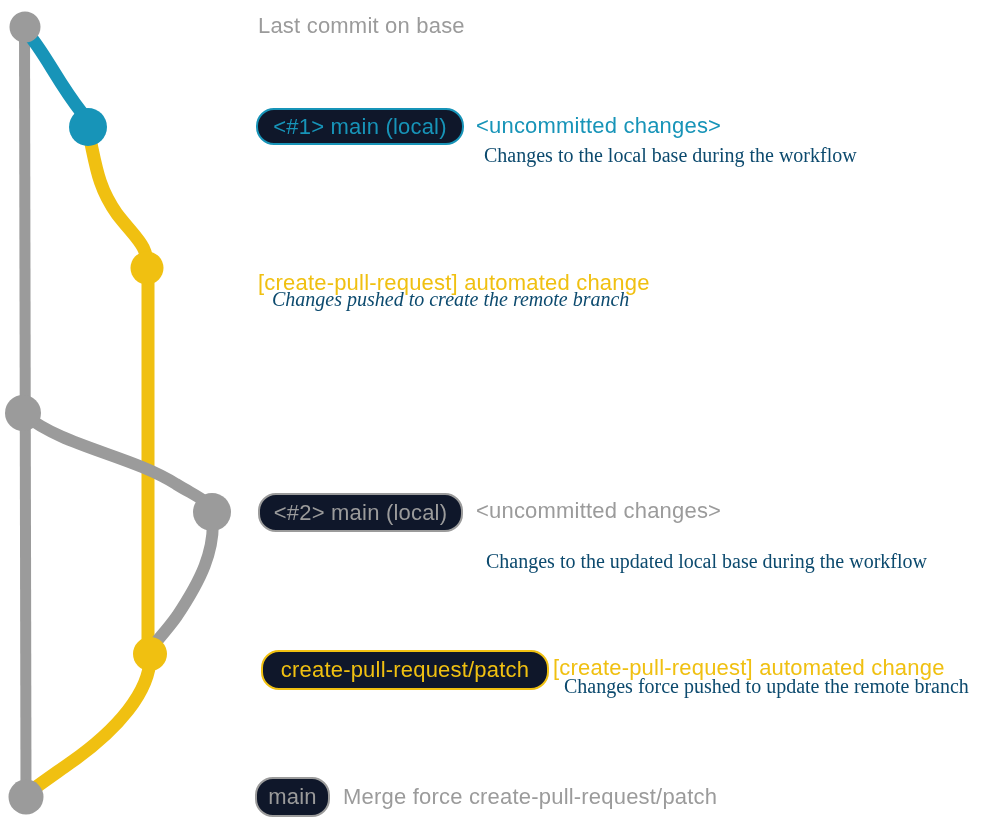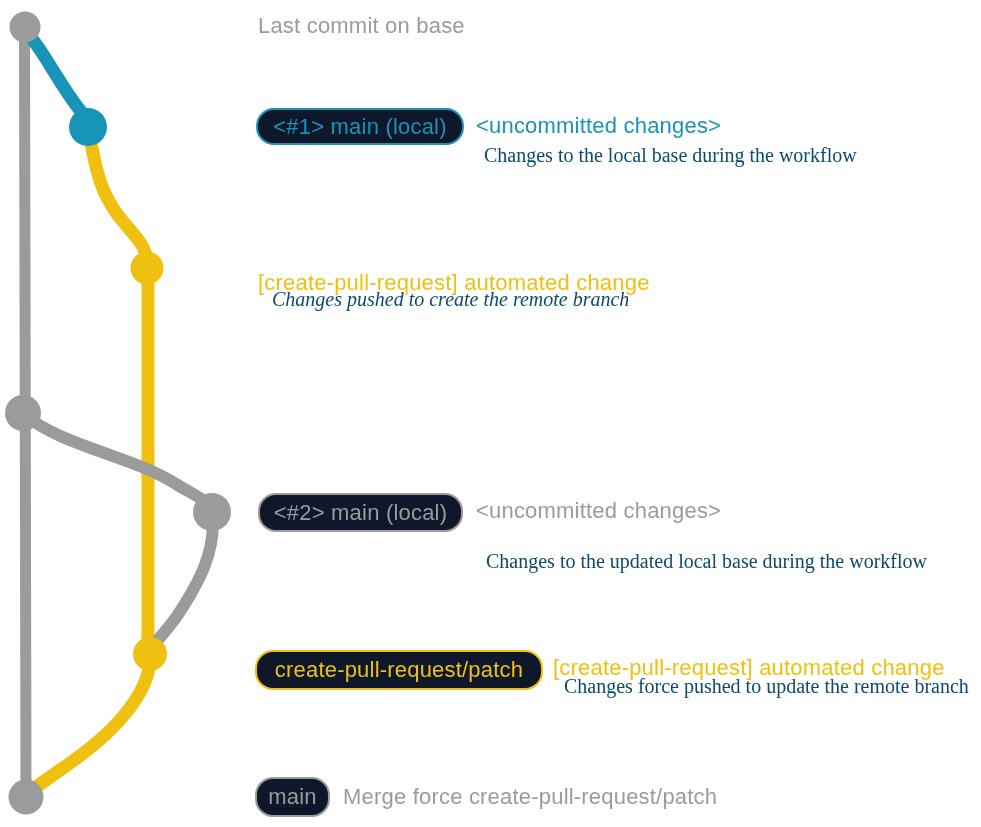--- a/index.html
+++ b/index.html
@@ -85,20 +85,20 @@
   <div class="txt serif" style="left:484px; top:155px;">Changes to the local base during the workflow</div>
 
   <div class="txt sans22 yellow" style="left:258px; top:270px;">[create-pull-request] automated change</div>
   <div class="txt serif" style="left:272px; top:299px;font-style:italic;">Changes pushed to create the remote branch</div>
 
 
   <div class="badge gray" style="left:258px; top:493px; width:205px; height:39px;">&lt;#2&gt; main (local)</div>
   <div class="txt sans22 gray" style="left:476px; top:511px;">&lt;uncommitted changes&gt;</div>
   <div class="txt serif" style="left:486px; top:561px;">Changes to the updated local base during the workflow</div>
 
-  <div class="badge yellow" style="left:255px; top:637px; width:288px; height:40px;">create-pull-request/patch</div>
+  <div class="badge yellow" style="left:261px; top:637px; width:288px; height:40px;">create-pull-request/patch</div>
   <div class="txt sans22 yellow" style="left:553px; top:655px;">[create-pull-request] automated change</div>
   <div class="txt serif" style="left:564px; top:686px;">Changes force pushed to update the remote branch</div>
 
   <div class="badge gray" style="left:255px; top:777px; width:75px; height:40px;">main</div>
   <div class="txt sans22 gray" style="left:343px; top:797px;">Merge force create-pull-request/patch</div>
 
 </div>
 
 </body></html>

